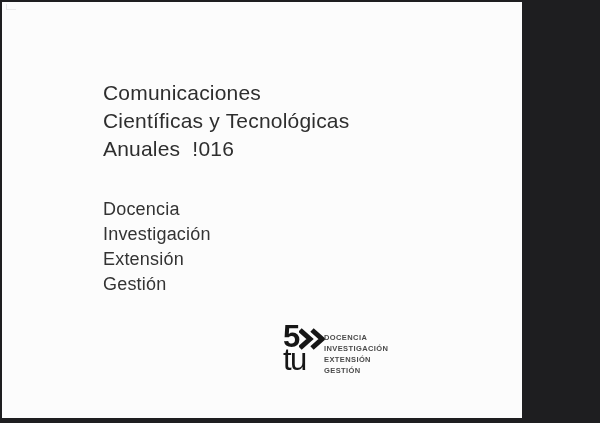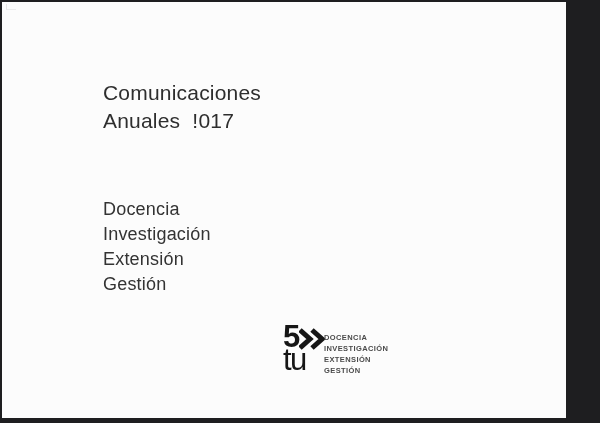--- a/index.html
+++ b/index.html
@@ -6,21 +6,21 @@
   html, body {
     width: 600px; height: 423px;
     font-family: "Liberation Sans", sans-serif;
     overflow: hidden;
   }
   body { background: #1e1e20; position: relative; }
 
   .paper {
     position: absolute;
     left: 2px; top: 2px;
-    width: 564px; height: 416px;
+    width: 520px; height: 416px;
     background: #fcfcfc;
   }
 
   
   .scan-artifact {
     position: absolute; left: 4px; top: 2px;
     width: 10px; height: 6px;
     border-left: 1px solid #d9d9d9;
     border-bottom: 1px solid #e3e3e3;
     opacity: .6;
@@ -77,21 +77,22 @@
 </style>
 </head>
 <body>
 
 <div class="paper">
 
   <span class="scan-artifact"></span>
 
   <div class="cover-title">
     <div class="line">Comunicaciones</div>
-    <div class="line">Anuales  !017</div>
+    <div class="line">Científicas y Tecnológicas</div>
+    <div class="line">Anuales  !016</div>
   </div>
 
   <div class="topics">
     <div>Docencia</div>
     <div>Investigación</div>
     <div>Extensión</div>
     <div>Gestión</div>
   </div>
 
   <div class="logo">

